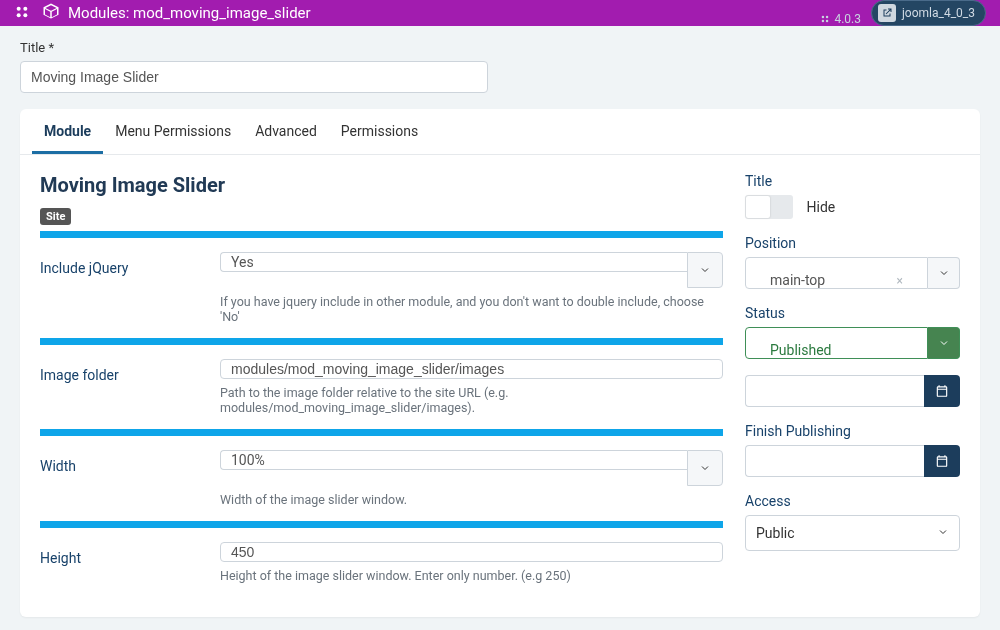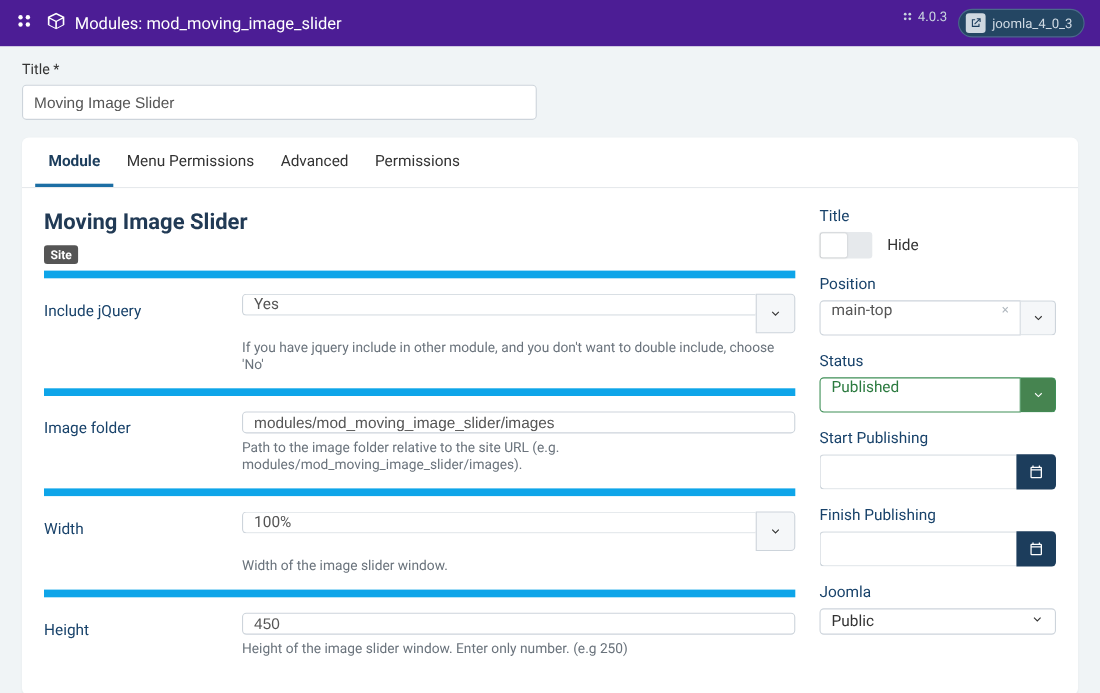--- a/index.html
+++ b/index.html
@@ -8,33 +8,33 @@
     font-size: 14px;
     color: #333;
     background: #f0f4f6;
     width: 1000px;
     height: 630px;
     overflow: hidden;
   }
 
   
   .topbar {
-    background: #4c1d95;
+    background: #a21caf;
     color: #fff;
-    height: 42px;
+    height: 26px;
     display: flex;
     align-items: center;
     padding: 0 14px;
     gap: 12px;
   }
   .topbar-left { display: flex; align-items: center; gap: 12px; flex: 1; }
   .joomla-logo { width: 16px; height: 16px; }
   .topbar-title { font-size: 15px; font-weight: 400; display: flex; align-items: center; gap: 8px; }
   .box-icon { fill: #fff; }
-  .topbar-right { display: flex; align-items: flex-start; gap: 10px; font-size: 12px; }
+  .topbar-right { display: flex; align-items: flex-end; gap: 10px; font-size: 12px; }
   .version-text { color: #c8d4df; display: flex; align-items: center; gap: 4px; }
   .site-badge {
     border: 1px solid #4a6b8a;
     border-radius: 16px;
     padding: 3px 10px 3px 6px;
     display: flex;
     align-items: center;
     gap: 6px;
     color: #d0dae4;
     background: #244663;
@@ -114,21 +114,21 @@
   }
   .switch .knob {
     width: 24px; height: 22px; background: #fff; position: absolute; top: 1px; left: 1px;
     border-radius: 2px; box-shadow: 0 0 2px rgba(0,0,0,.2);
   }
   .switch-label { margin-left: 10px; color: #333; font-size: 14px; vertical-align: middle; }
 
   .select-row { display: flex; }
   .select-row .sel-body {
     flex: 1; height: 32px; border: 1px solid #cdd4db; border-radius: 4px 0 0 4px;
-    padding: 0 10px; display: flex; align-items: flex-start; font-size: 14px; color: #555; background:#fff;
+    padding: 0 24px; display: flex; align-items: flex-end; font-size: 14px; color: #555; background:#fff;
     justify-content: space-between;
   }
   .select-row .sel-arrow {
     width: 32px; height: 32px; border: 1px solid #cdd4db; border-left: none; border-radius: 0 4px 4px 0;
     background: #f5f7f9; display: flex; align-items: center; justify-content: center;
   }
   .clear-x { color: #b0b8bf; font-size: 12px; }
 
   .status-select .sel-body { border: 1px solid #3f8f57; color: #2b7a3f; }
   .status-select .sel-arrow { background: #468450; border: 1px solid #3f8f57; border-left: none; }
@@ -137,21 +137,21 @@
   .date-row { display: flex; }
   .date-row .date-input {
     flex: 1; height: 32px; border: 1px solid #cdd4db; border-right: none; border-radius: 4px 0 0 4px;
     background:#fff;
   }
   .date-row .date-btn {
     width: 36px; height: 32px; background: #1c3d5c; border-radius: 0 4px 4px 0;
     display: flex; align-items: center; justify-content: center;
   }
   .date-btn svg { width: 14px; height: 14px; fill: #fff; }
-  .access-wrap { border: 1px solid #cdd4db; border-radius: 4px; height: 24px; display: flex; align-items: center; padding: 0 10px; justify-content: space-between; background:#fff;}
+  .access-wrap { border: 1px solid #cdd4db; border-radius: 4px; height: 36px; display: flex; align-items: center; padding: 0 10px; justify-content: space-between; background:#fff;}
 </style>
 </head>
 <body>
 
 <div class="topbar">
   <div class="topbar-left">
     <span>
       <svg class="joomla-logo" viewBox="0 0 24 24">
           <g fill="#fff">
             <circle cx="7" cy="7" r="3"></circle>
@@ -304,21 +304,20 @@
             </div>
           <div class="sel-arrow">
             <svg class="chev" viewBox="0 0 24 24">
                 <path d="M6 9l6 6 6-6" fill="none" stroke="#fff" stroke-width="2"></path>
               </svg>
           </div>
         </div>
       </div>
 
       <div class="side-block">
-        <div class="side-label">Start Publishing</div>
         <div class="date-row">
           <div class="date-input"></div>
           <div class="date-btn">
             <svg viewBox="0 0 24 24">
                 <path d="M19 4h-1V2h-2v2H8V2H6v2H5a2 2 0 0 0-2 2v14a2 2 0 0 0 2 2h14a2 2 0 0 0 2-2V6a2 2 0 0 0-2-2zm0 16H5V10h14v10zm0-12H5V6h14v2z"></path>
               </svg>
           </div>
         </div>
       </div>
 
@@ -328,21 +327,21 @@
           <div class="date-input"></div>
           <div class="date-btn">
             <svg viewBox="0 0 24 24">
                 <path d="M19 4h-1V2h-2v2H8V2H6v2H5a2 2 0 0 0-2 2v14a2 2 0 0 0 2 2h14a2 2 0 0 0 2-2V6a2 2 0 0 0-2-2zm0 16H5V10h14v10zm0-12H5V6h14v2z"></path>
               </svg>
           </div>
         </div>
       </div>
 
       <div class="side-block">
-        <div class="side-label">Joomla</div>
+        <div class="side-label">Access</div>
         <div class="access-wrap">
           <span>Public</span>
           <span>
             <svg class="chev" viewBox="0 0 24 24" width="14" height="14">
                 <path d="M6 9l6 6 6-6" fill="none" stroke="#333" stroke-width="2"></path>
               </svg>
           </span>
         </div>
       </div>
 

